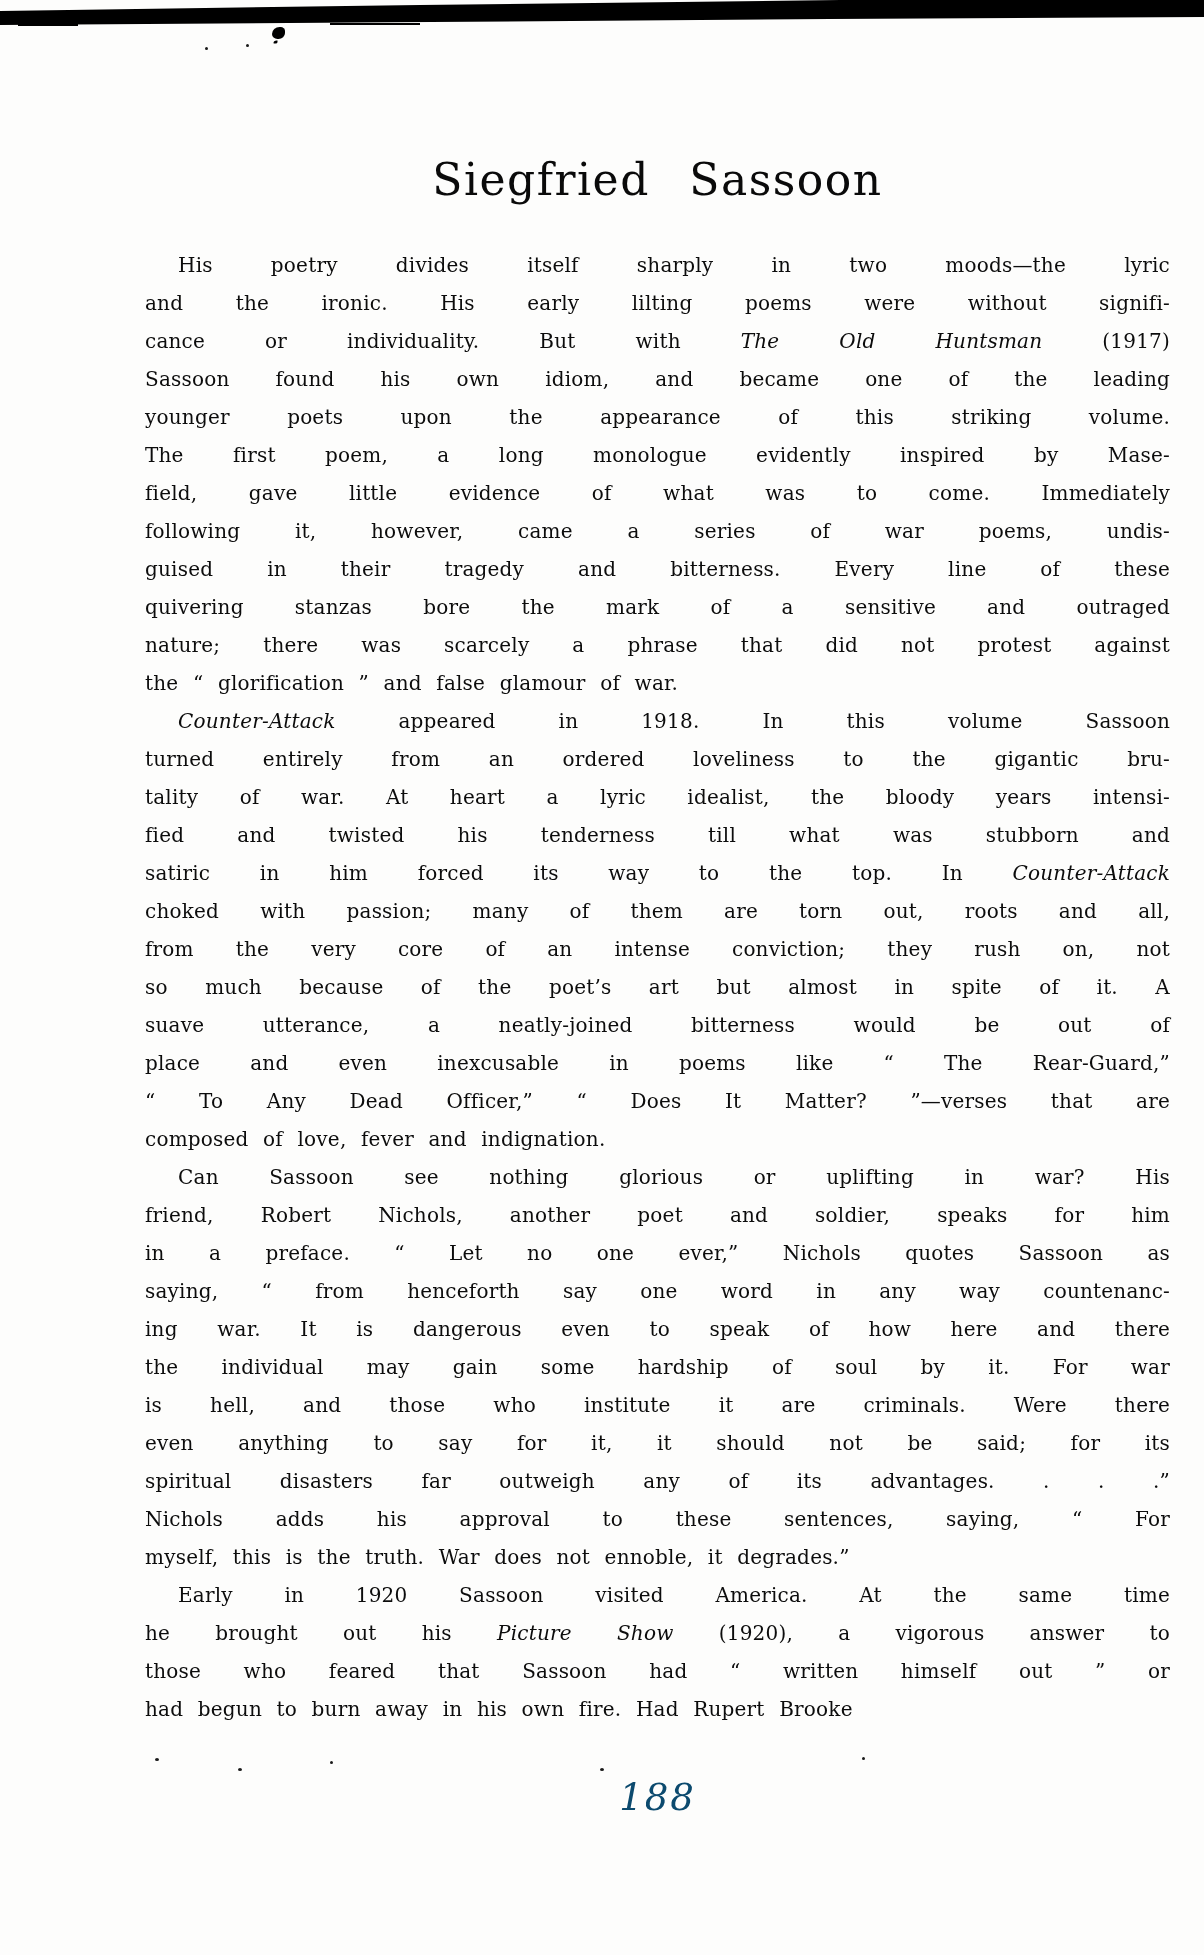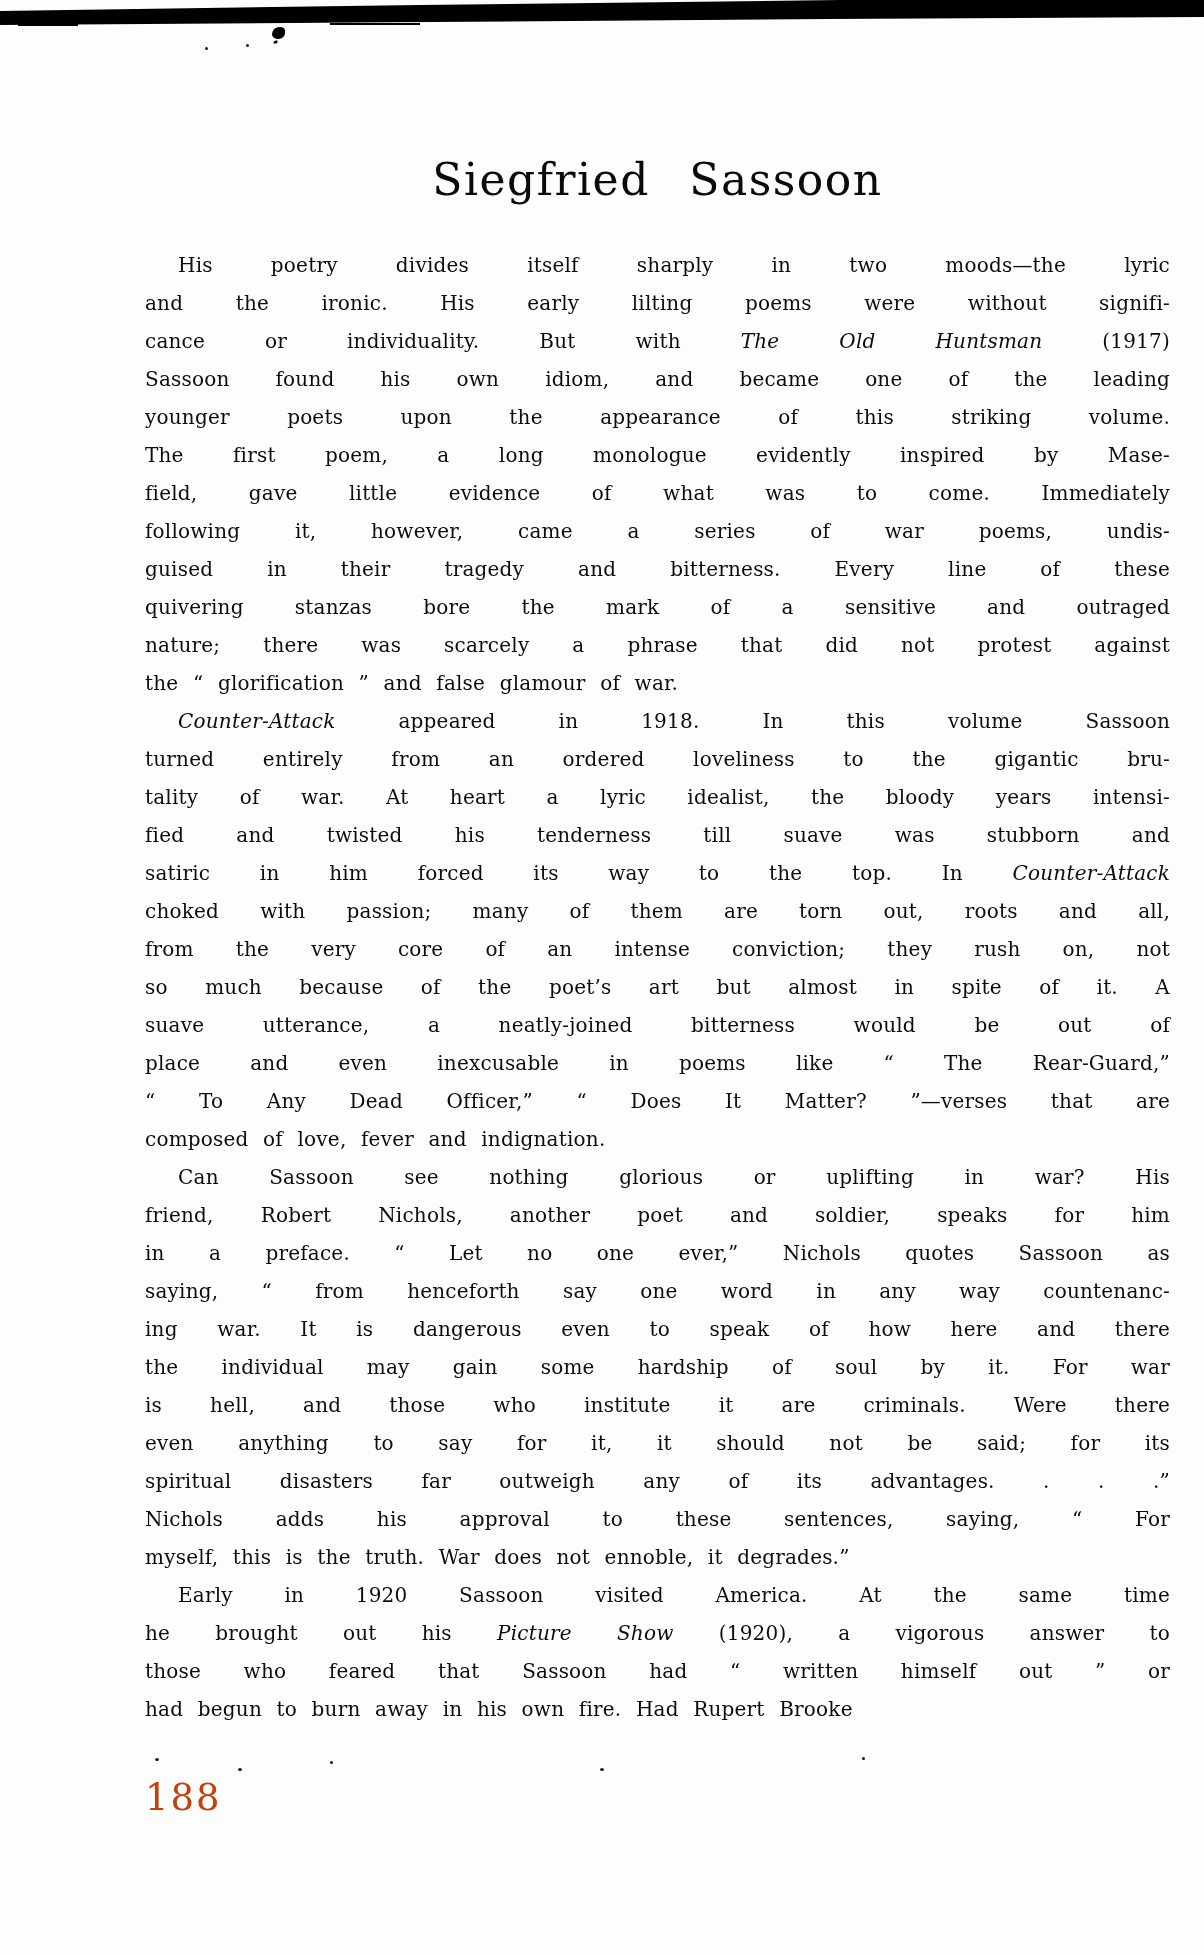--- a/index.html
+++ b/index.html
@@ -37,22 +37,22 @@
     text-align:justify;
     text-align-last:justify;
     -moz-text-align-last:justify;
     word-spacing:1px;
   }
   .line.first{text-indent:33px;}
   .line.last{text-align-last:left;-moz-text-align-last:left;word-spacing:8px;}
   .it{font-style:italic;}
   .page-number{
     position:absolute;left:145px;top:1776px;width:1025px;
-    text-align:left;font-size:37px;line-height:44px;letter-spacing:2px;
-    font-variant-numeric:oldstyle-nums;color:#c2410c;
+    text-align:center;font-size:37px;line-height:44px;letter-spacing:2px;
+    font-variant-numeric:oldstyle-nums;color:#0c4a6e;font-style:italic;
   }
 </style>
 </head>
 <body>
 
 <div class="page">
 
   <svg class="scan-band" width="1204" height="60" viewBox="0 0 1204 60" aria-hidden="true">
     <polygon points="0,11 420,5 840,0 1204,0 1204,17 830,19 430,22 0,25" fill="#000"></polygon>
     <rect x="18" y="24" width="60" height="2" fill="#000"></rect>
@@ -82,21 +82,21 @@
         <div class="line"><span>following it, however, came a series of war poems, undis-</span></div>
         <div class="line"><span>guised in their tragedy and bitterness. Every line of these</span></div>
         <div class="line"><span>quivering stanzas bore the mark of a sensitive and outraged</span></div>
         <div class="line"><span>nature; there was scarcely a phrase that did not protest against</span></div>
         <div class="line last"><span>the “ glorification ” and false glamour of war.</span></div>
       </div>
       <div class="para">
         <div class="line first"><span class="it">Counter-Attack</span><span> appeared in 1918. In this volume Sassoon</span></div>
         <div class="line"><span>turned entirely from an ordered loveliness to the gigantic bru-</span></div>
         <div class="line"><span>tality of war. At heart a lyric idealist, the bloody years intensi-</span></div>
-        <div class="line"><span>fied and twisted his tenderness till suave was stubborn and</span></div>
+        <div class="line"><span>fied and twisted his tenderness till what was stubborn and</span></div>
         <div class="line"><span>satiric in him forced its way to the top. In </span><span class="it">Counter-Attack</span></div>
         <div class="line"><span>choked with passion; many of them are torn out, roots and all,</span></div>
         <div class="line"><span>from the very core of an intense conviction; they rush on, not</span></div>
         <div class="line"><span>so much because of the poet’s art but almost in spite of it. A</span></div>
         <div class="line"><span>suave utterance, a neatly-joined bitterness would be out of</span></div>
         <div class="line"><span>place and even inexcusable in poems like “ The Rear-Guard,”</span></div>
         <div class="line"><span>“ To Any Dead Officer,” “ Does It Matter? ”—verses that are</span></div>
         <div class="line last"><span>composed of love, fever and indignation.</span></div>
       </div>
       <div class="para">

